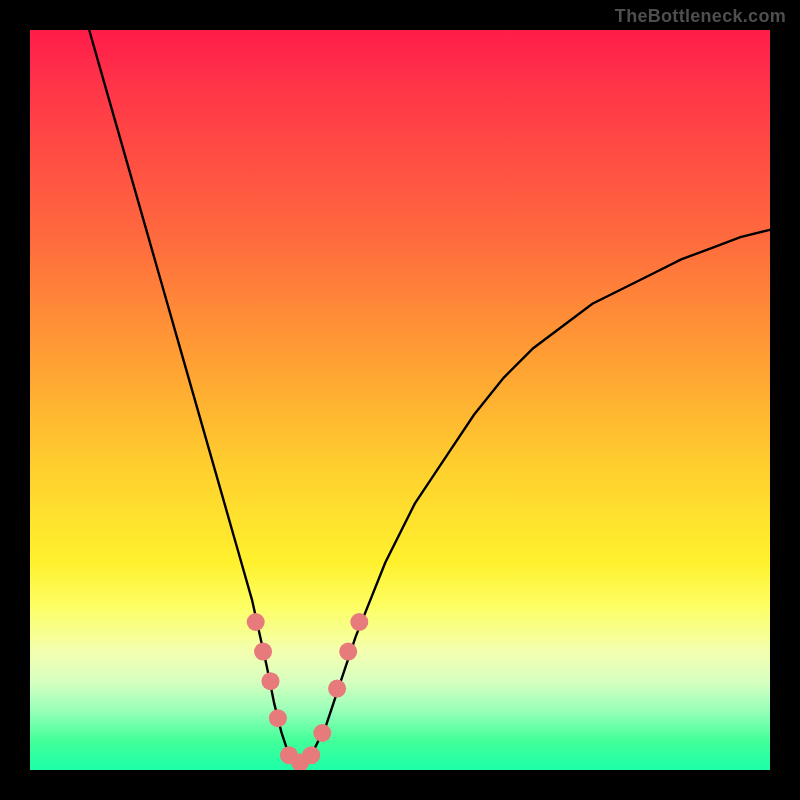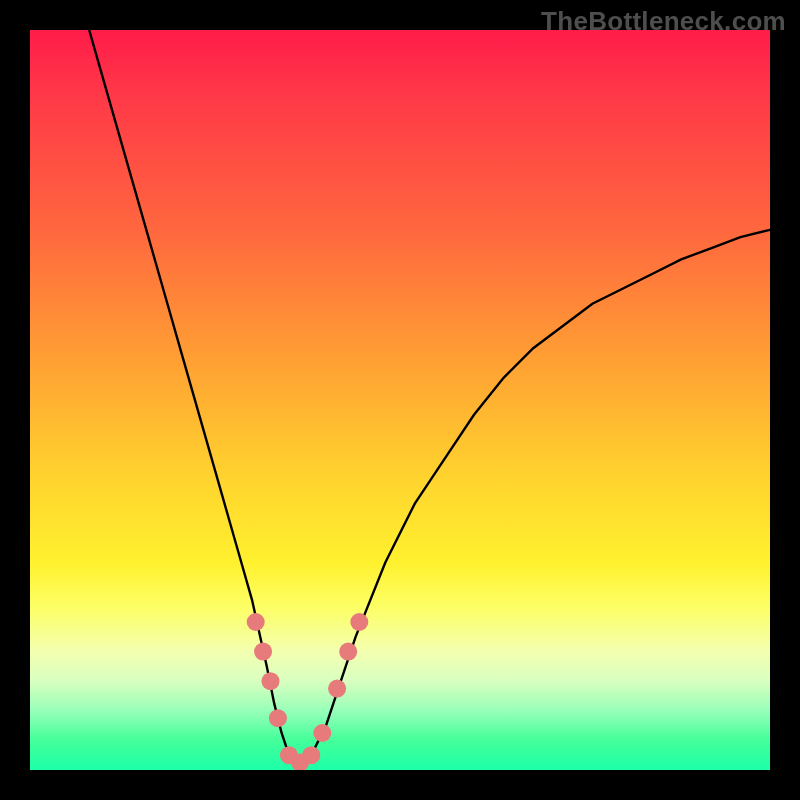--- a/index.html
+++ b/index.html
@@ -15,21 +15,21 @@
     position: relative;
     width: 800px;
     height: 800px;
     background: #000;
   }
   .watermark {
     position: absolute;
     top: 6px;
     right: 14px;
     color: #4e4e4e;
-    font-size: 26px;
+    font-size: 18px;
     font-weight: 600;
     letter-spacing: 0.3px;
     z-index: 3;
   }
   .plot-area {
     position: absolute;
     left: 30px;
     top: 30px;
     width: 740px;
     height: 740px;

